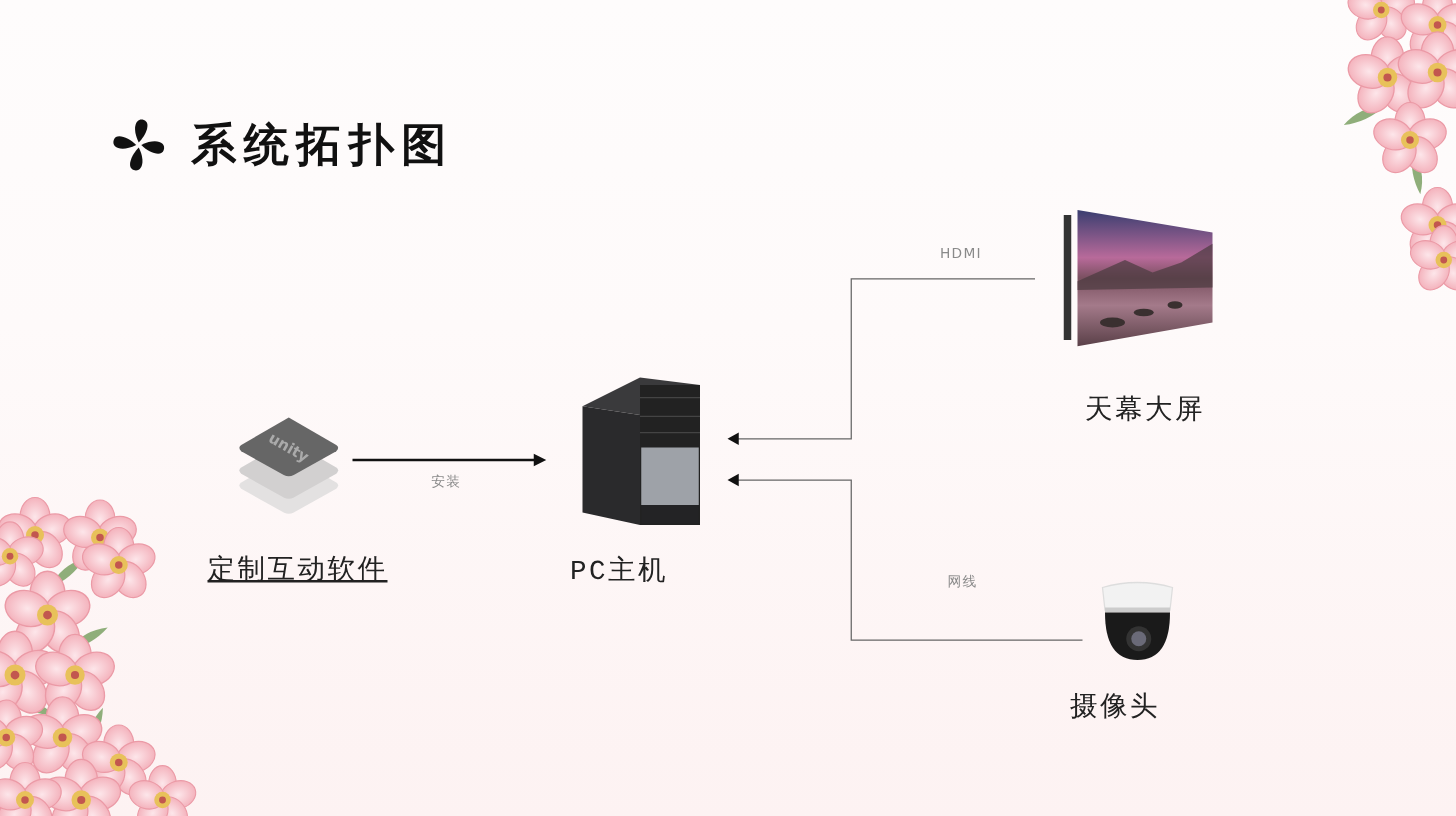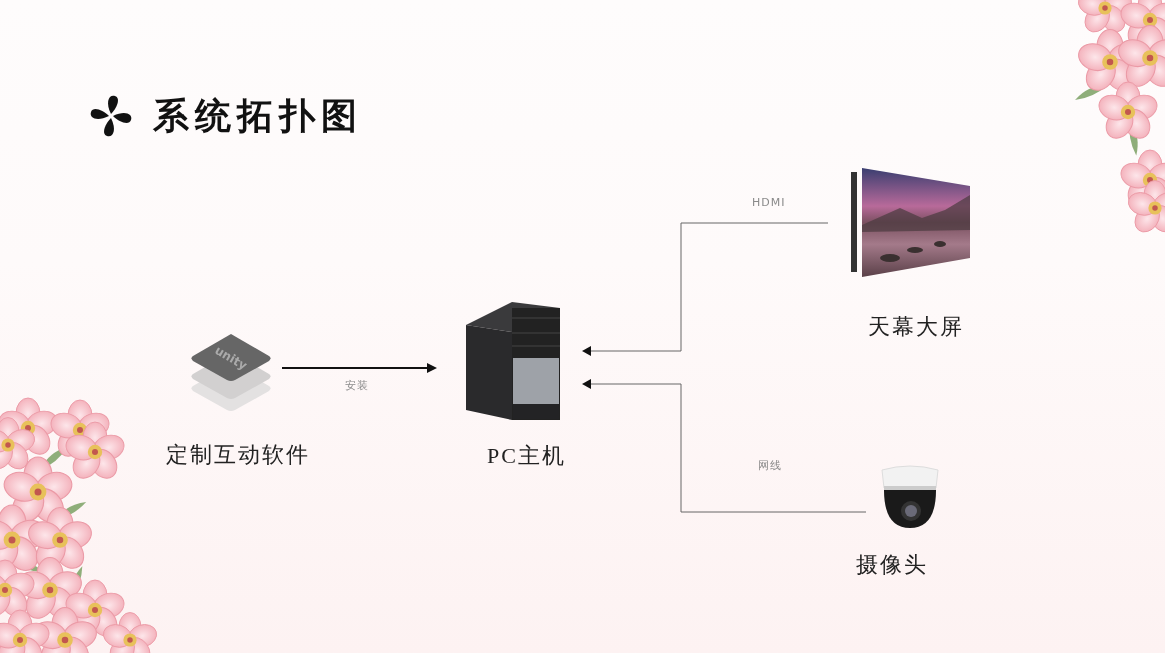--- a/index.html
+++ b/index.html
@@ -138,16 +138,16 @@
     <circle cx="911" cy="511" r="6" fill="#6a6a78"></circle>
   </g>
 </svg>
 
 <div class="abs title">系统拓扑图</div>
 
 <div class="abs edge-label" style="left:345px; top:343px;margin-top:35px;">安装</div>
 <div class="abs edge-label" style="left:752px; top:196px;">HDMI</div>
 <div class="abs edge-label" style="left:758px; top:458px;">网线</div>
 
-<div class="abs node-label" style="left:166px; top:440px;">定制互动软件</div>
-<div class="abs node-label" style="left:487px; top:441px; font-family:Liberation Serif, serif;">PC主机</div>
+<div class="abs node-label" style="left:166px; top:440px;text-decoration:underline;">定制互动软件</div>
+<div class="abs node-label" style="left:456px; top:441px; font-family:Liberation Mono, monospace;">PC主机</div>
 <div class="abs node-label" style="left:868px; top:312px;">天幕大屏</div>
 <div class="abs node-label" style="left:856px; top:550px;">摄像头</div>
 
 </body></html>

